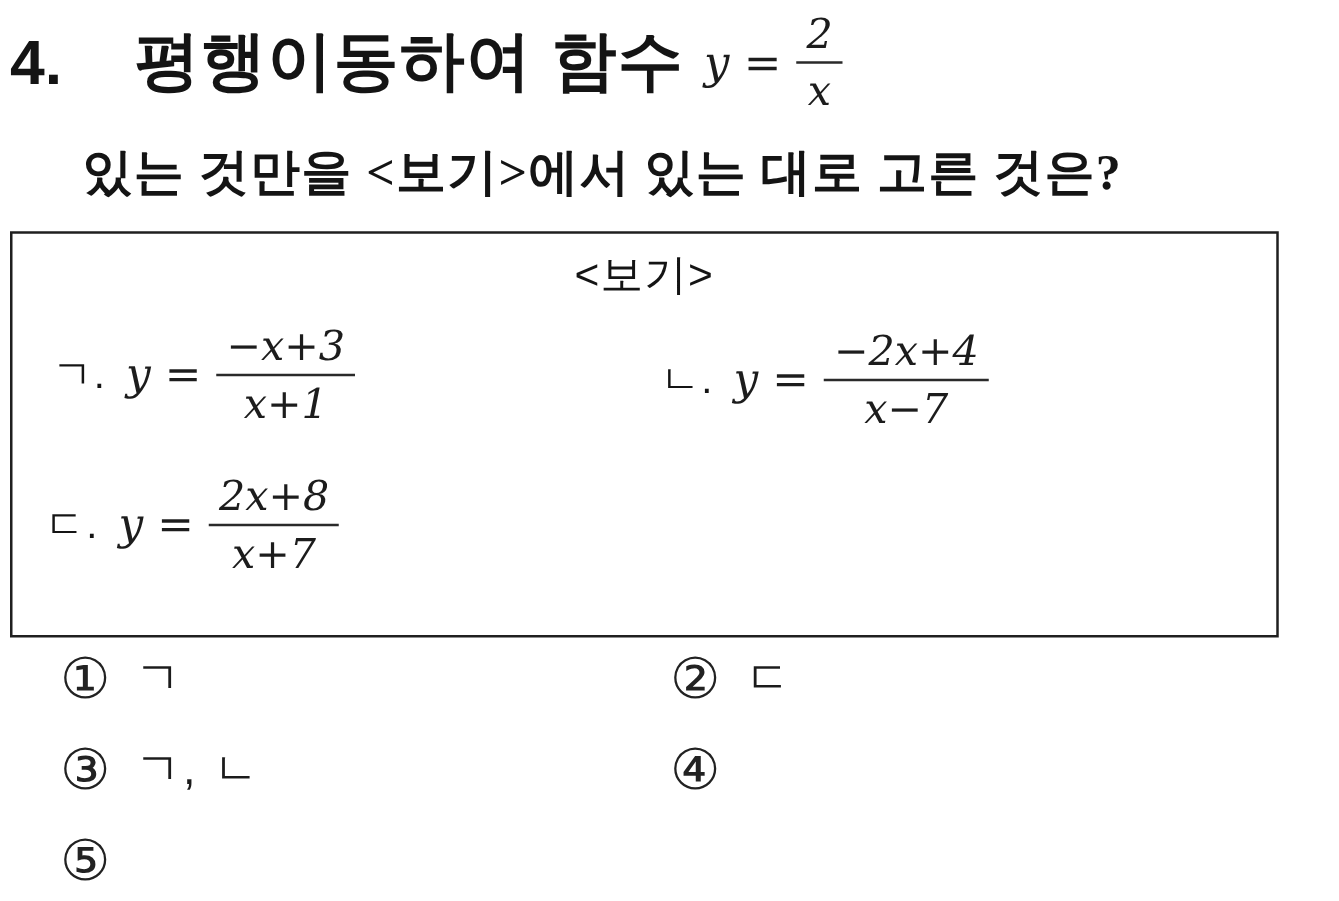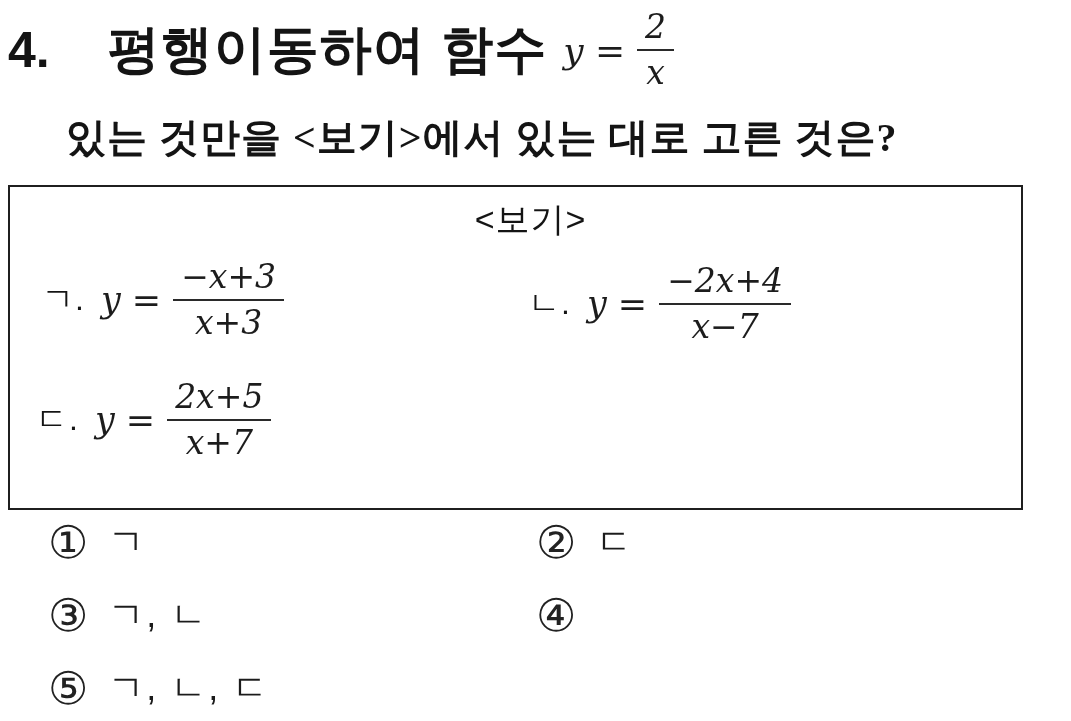--- a/index.html
+++ b/index.html
@@ -85,21 +85,20 @@
   }
   .bogi-title {
     position: absolute;
     top: 10px;
     left: 0;
     width: 100%;
     text-align: center;
     font-size: 34px;
     font-weight: 400;
     letter-spacing: 1px;
-    margin-left: 15px;
   }
   .bogi-item {
     position: absolute;
     display: flex;
     align-items: center;
     white-space: nowrap;
   }
   .bogi-item.item-0 { left: 32px;  top: 70px; }
   .bogi-item.item-1 { left: 518px; top: 74px; }
   .bogi-item.item-2 { left: 26px;  top: 190px; }
@@ -164,38 +163,38 @@
   <div class="line2">있는 것만을 &lt;보기&gt;에서 있는 대로 고른 것은?</div>
 
   <div class="bogi-box">
     <div class="bogi-title">&lt;보기&gt;</div>
 
     <div class="bogi-item item-0">
       <span class="jamo-label">ㄱ.</span>
       <span class="math math-eq">y =</span>
       <span class="frac frac-sm math">
         <span class="num">−x+3</span>
-        <span class="den">x+3</span>
+        <span class="den">x+1</span>
       </span>
     </div>
 
     <div class="bogi-item item-1">
       <span class="jamo-label">ㄴ.</span>
       <span class="math math-eq">y =</span>
       <span class="frac frac-sm math">
         <span class="num">−2x+4</span>
         <span class="den">x−7</span>
       </span>
     </div>
 
     <div class="bogi-item item-2">
       <span class="jamo-label">ㄷ.</span>
       <span class="math math-eq">y =</span>
       <span class="frac frac-sm math">
-        <span class="num">2x+5</span>
+        <span class="num">2x+8</span>
         <span class="den">x+7</span>
       </span>
     </div>
   </div>
 
   <div class="choices">
     <div class="choice">
       <span class="choice-marker">①</span>
       <span class="choice-label">ㄱ</span>
     </div>
@@ -205,17 +204,16 @@
     </div>
     <div class="choice">
       <span class="choice-marker">③</span>
       <span class="choice-label">ㄱ, ㄴ</span>
     </div>
     <div class="choice">
       <span class="choice-marker">④</span>
     </div>
     <div class="choice">
       <span class="choice-marker">⑤</span>
-      <span class="choice-label">ㄱ, ㄴ, ㄷ</span>
     </div>
   </div>
 
 </div>
 
 </body></html>

